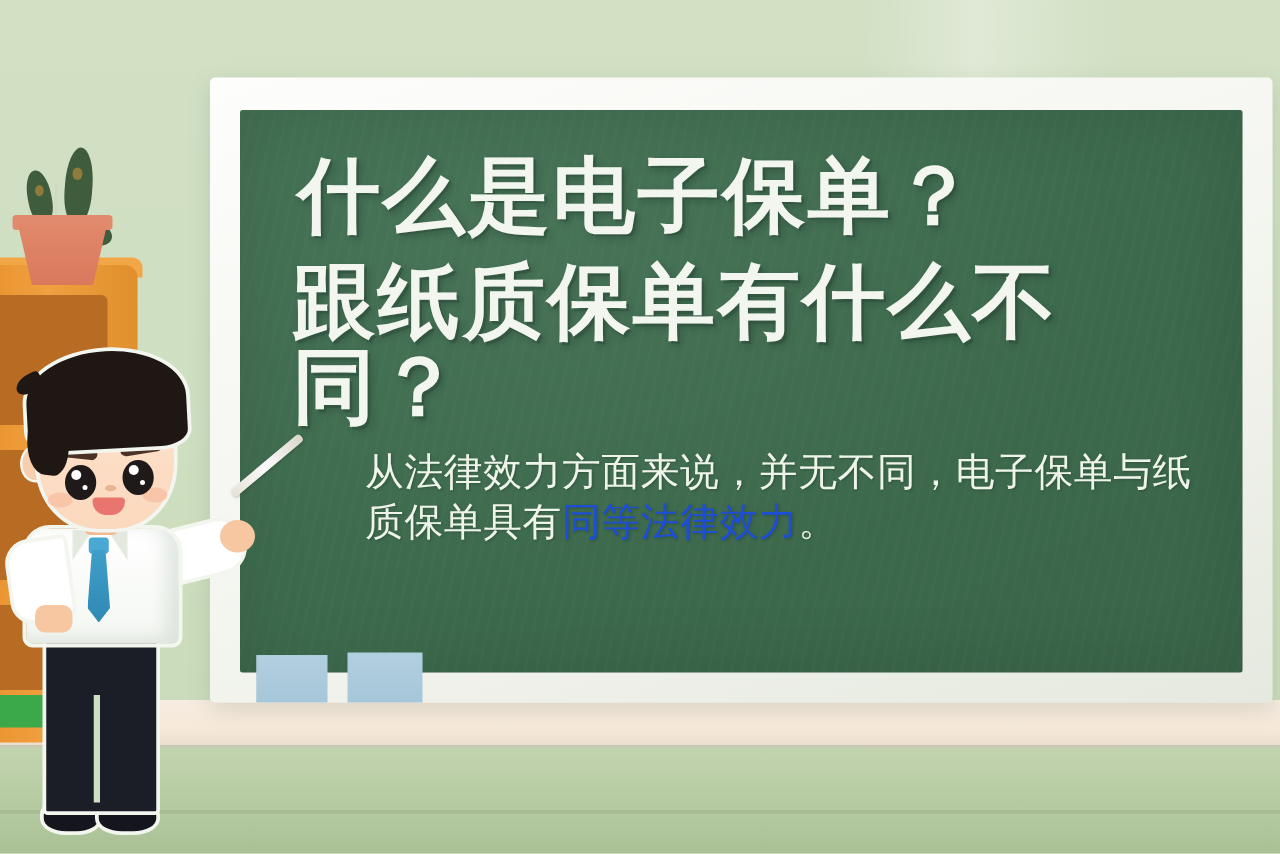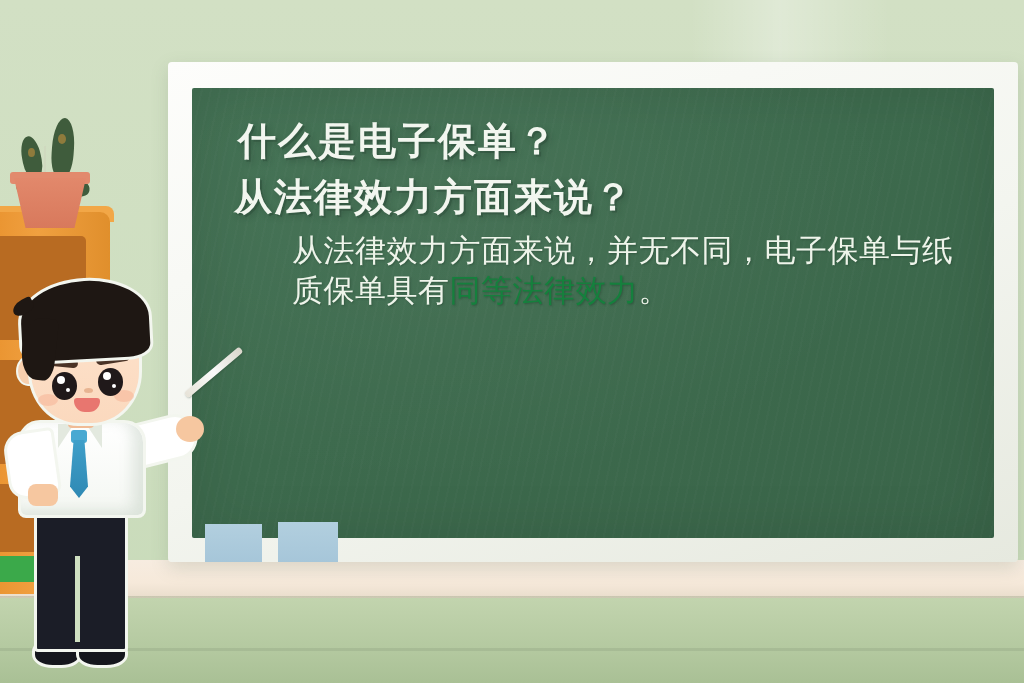--- a/index.html
+++ b/index.html
@@ -172,21 +172,21 @@
 
   
   .board-content {
     position: absolute;
     left: 232px; top: 122px;
     width: 730px;
   }
   .headline {
     color: #f2f6ef;
     font-weight: bold;
-    font-size: 38px;
+    font-size: 66px;
     line-height: 1.04;
     letter-spacing: 2px;
     margin: 0;
     text-shadow:
       2px 2px 0 rgba(40,70,52,.40),
       3px 3px 6px rgba(25,50,36,.30);
     background-image: repeating-linear-gradient(58deg,
       rgba(255,255,255,0) 0px, rgba(255,255,255,0) 4px,
       rgba(150,180,158,.42) 4px, rgba(150,180,158,.42) 6px);
     -webkit-background-clip: text;
@@ -198,21 +198,21 @@
   .para {
     color: #eef4ea;
     font-size: 31px;
     line-height: 1.30;
     margin: 12px 0 0 0;
     padding-left: 62px;
     letter-spacing: .5px;
     text-shadow: 1px 1px 2px rgba(30,60,42,.45);
   }
   .para.p2 { padding-left: 60px; margin-top: 14px; }
-  .hl-gold { color: #15803d; }
+  .hl-gold { color: #1d4ed8; }
 
   .shoe {
     position: absolute;
     background: #15161d;
     border-radius: 50% 52% 42% 42%;
     border: 3px solid #f3f6ef;
   }
   .shoe.left  { left: 32px; top: 636px; width: 44px; height: 26px; }
   .shoe.right { left: 76px; top: 636px; width: 46px; height: 26px; }
 
@@ -439,21 +439,21 @@
   <div class="pot-rim"></div>
   <div class="pot"></div>
 
   <div class="board-frame"></div>
   <div class="board">
     <div class="board-texture"></div>
   </div>
 
   <div class="board-content">
     <p class="headline h1">什么是电子保单？</p>
-    <p class="headline h2">从法律效力方面来说？</p>
+    <p class="headline h2">跟纸质保单有什么不同？</p>
     <p class="para p2"><span>从法律效力方面来说，并无不同，电子保单与纸质保单具有</span><span class="hl-gold">同等法律效力</span><span>。</span></p>
   </div>
 
   <div class="chalk-block b1"></div>
   <div class="chalk-block b2"></div>
 
   <div>
     <div class="shoe left"></div>
     <div class="shoe right"></div>
     <div class="legs"></div>

